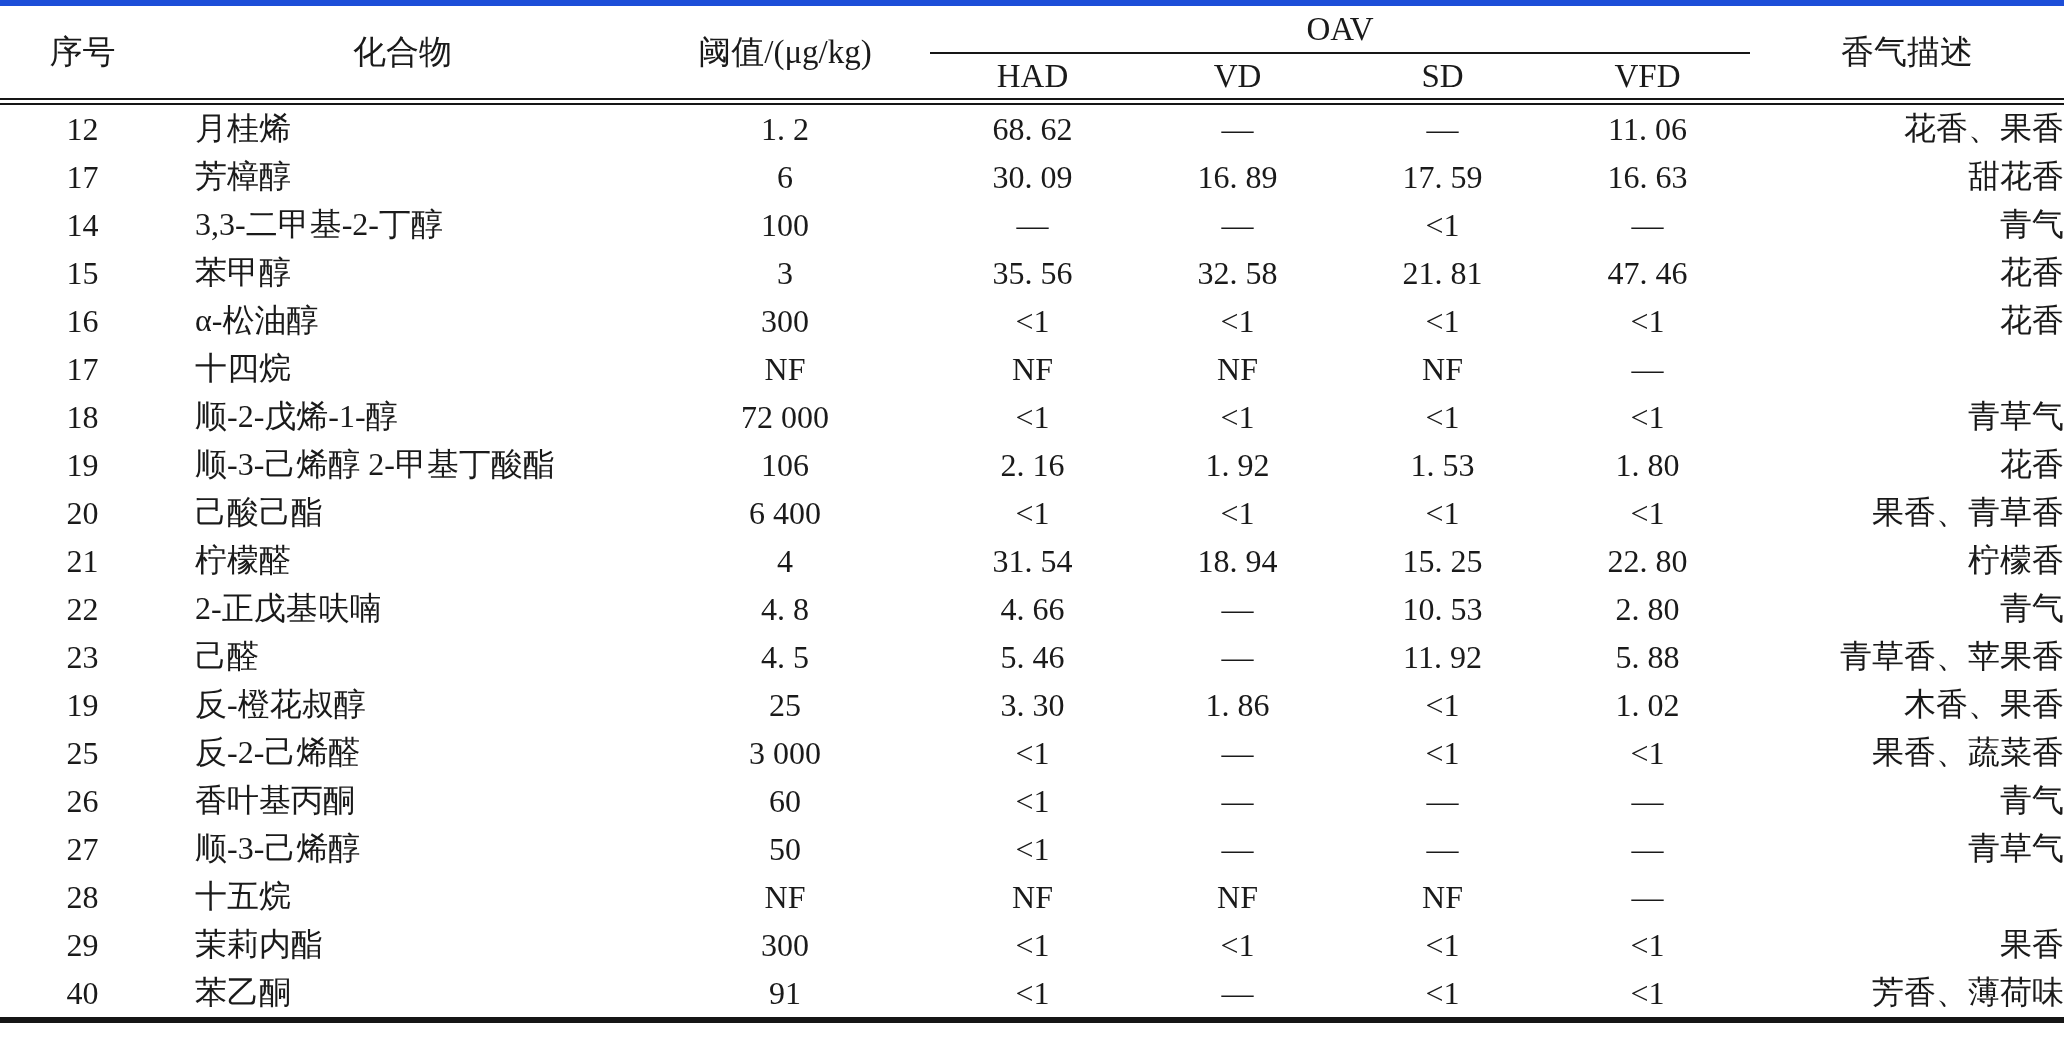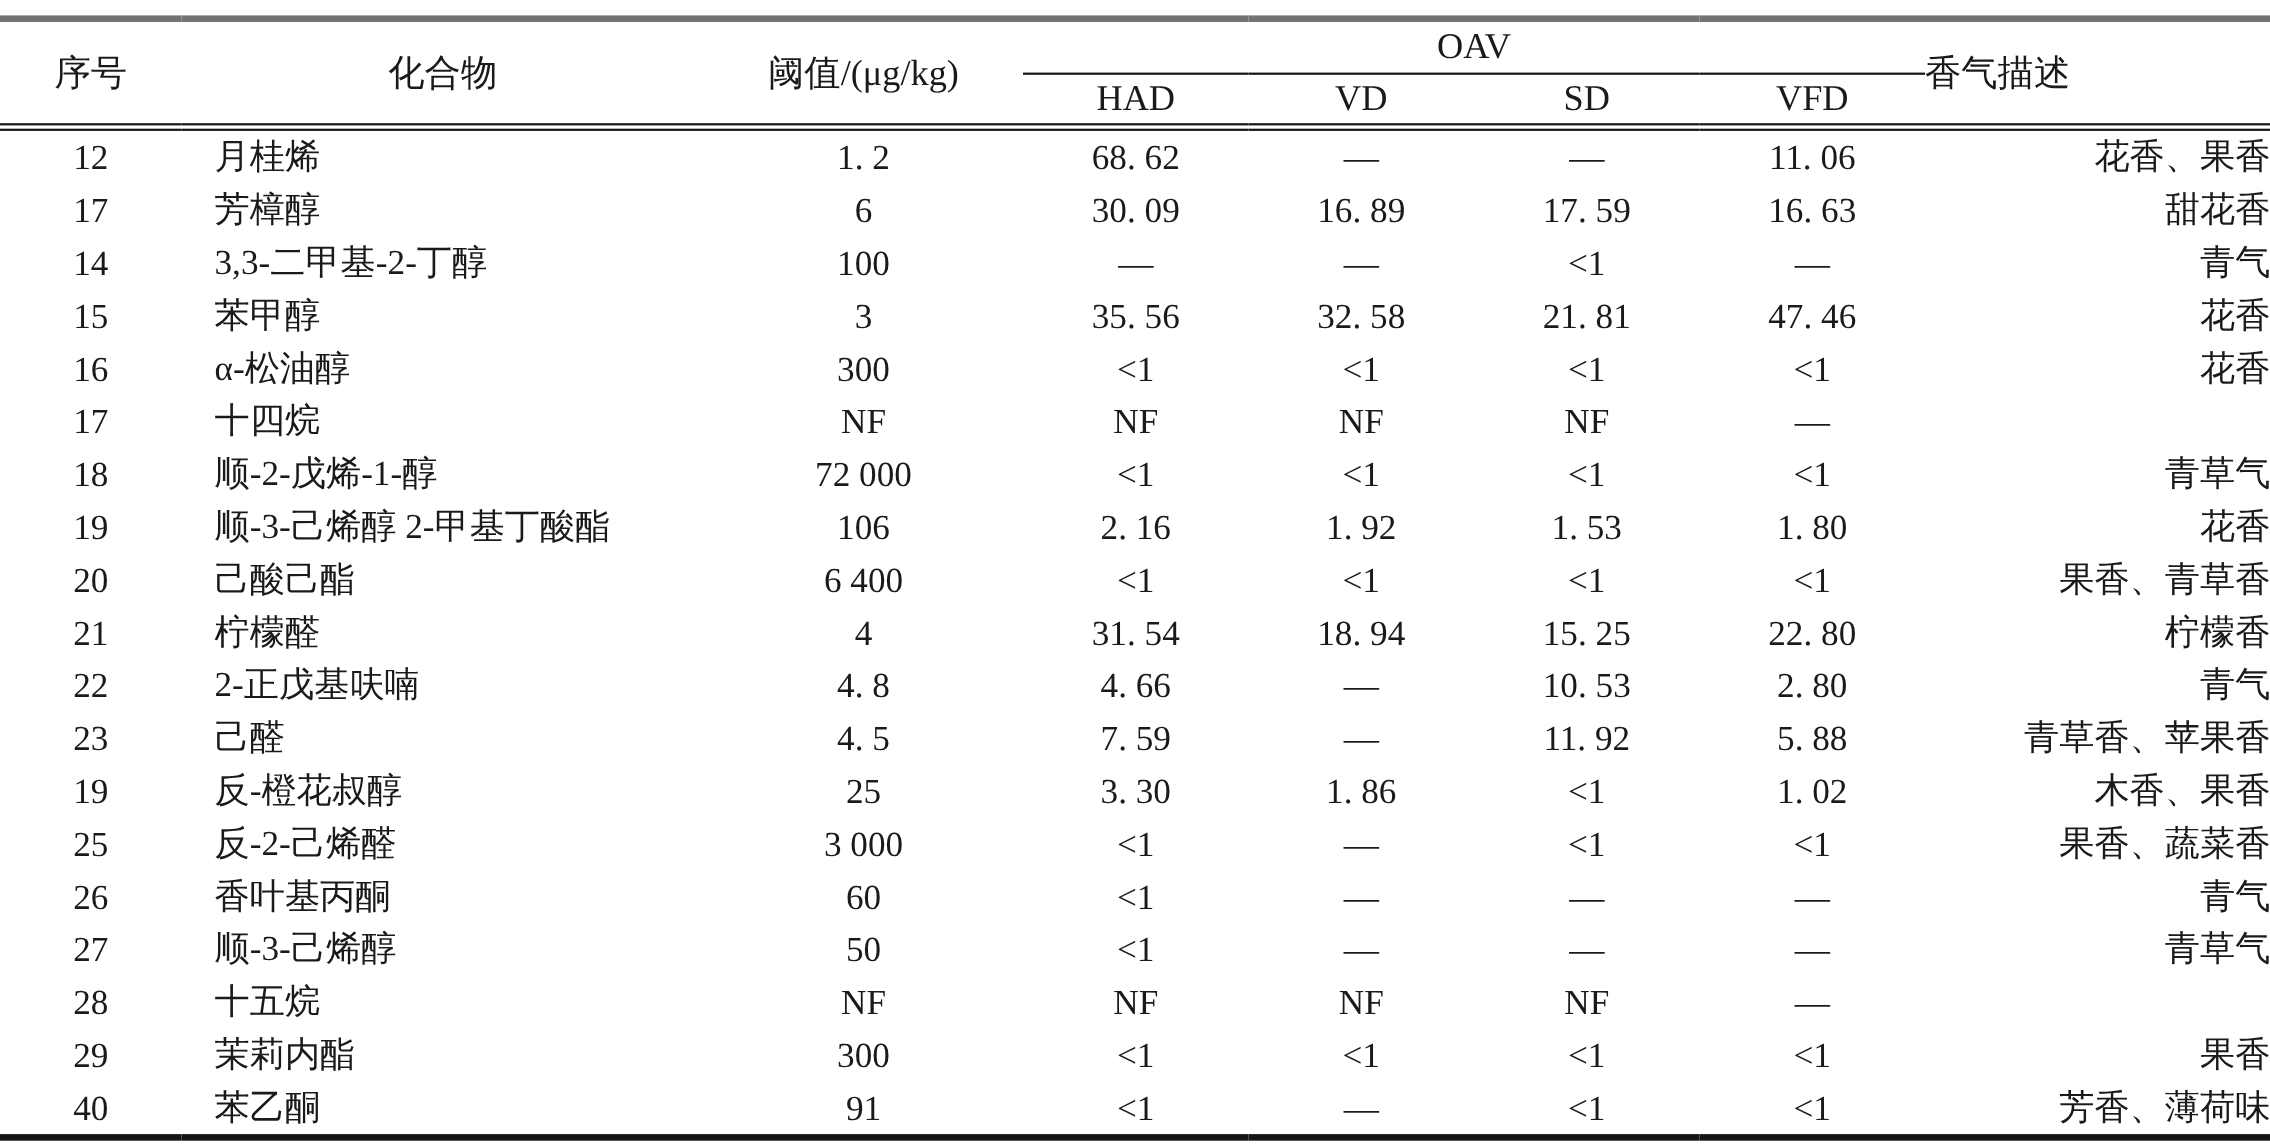--- a/index.html
+++ b/index.html
@@ -11,22 +11,22 @@
     overflow: hidden;
   }
   body {
     font-family: "Liberation Serif", "DejaVu Serif", serif;
     color: #1a1a1a;
   }
   table.paper-table {
     width: 2064px;
     border-collapse: collapse;
     table-layout: fixed;
-    margin-top: 14px;
-    border-top: 6px solid #737373;
+    margin-top: 0;
+    border-top: 6px solid #1d4ed8;
     border-bottom: 6px solid #161616;
     font-family: Liberation Serif, serif;
   }
   thead th {
     font-weight: normal;
     font-size: 33px;
     text-align: center;
     vertical-align: middle;
     padding: 0;
   }
@@ -48,21 +48,21 @@
     overflow: hidden;
   }
   td.c-compound {
     text-align: left;
     padding-left: 30px;
   }
   td.c-aroma {
     text-align: right;
     padding-left: 16px;
   }
-  th.h-aroma { text-align: left; }
+  th.h-aroma { text-align: center; }
 </style>
 </head>
 <body>
 
 <table class="paper-table">
   <colgroup>
     <col style="width:165px">
     <col style="width:475px">
     <col style="width:290px">
     <col style="width:205px">
@@ -206,21 +206,21 @@
         <td class="c-oav">—</td>
         <td class="c-oav">10. 53</td>
         <td class="c-oav">2. 80</td>
         <td class="c-aroma">青气</td>
       </tr>
 
       <tr>
         <td class="c-no">23</td>
         <td class="c-compound">己醛</td>
         <td class="c-threshold">4. 5</td>
-        <td class="c-oav">7. 59</td>
+        <td class="c-oav">5. 46</td>
         <td class="c-oav">—</td>
         <td class="c-oav">11. 92</td>
         <td class="c-oav">5. 88</td>
         <td class="c-aroma">青草香、苹果香</td>
       </tr>
 
       <tr>
         <td class="c-no">19</td>
         <td class="c-compound">反-橙花叔醇</td>
         <td class="c-threshold">25</td>

